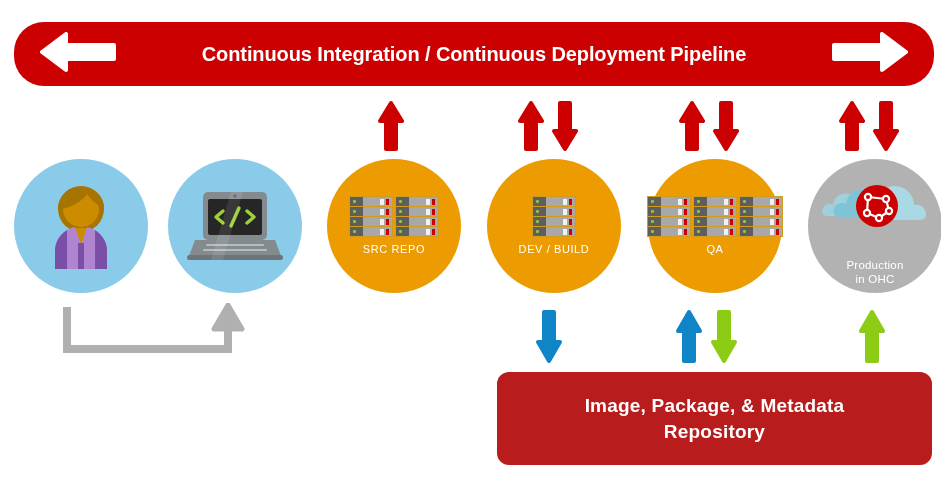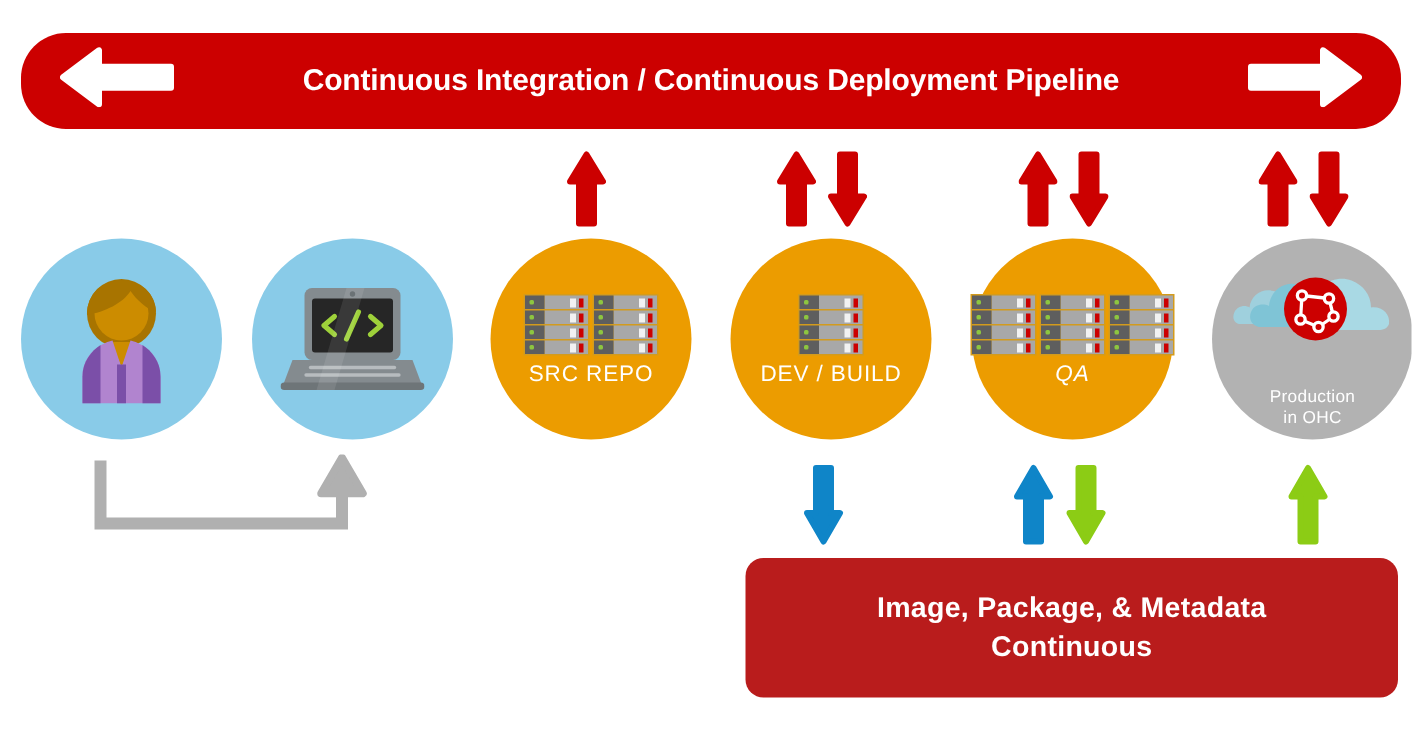--- a/index.html
+++ b/index.html
@@ -26,21 +26,21 @@
   .node{
     position:absolute;width:134px;height:134px;border-radius:50%;
     top:159px;display:flex;flex-direction:column;
     align-items:center;justify-content:center;
   }
   .node.blue{background:#89cbe8;}
   .node.amber{background:#ec9c00;}
   .node.grey{background:#b2b2b2;gap:22px;}
 
   .node-label{
-    color:#ffffff;font-size:15px;font-weight:normal;letter-spacing:.6px;
+    color:#ffffff;font-size:11px;font-weight:normal;letter-spacing:.6px;
     text-align:center;line-height:13px;margin-top:6px;
   }
   .node-label.twoline{font-size:11.5px;line-height:14px;letter-spacing:.2px;}
 
   .node-art{display:flex;align-items:center;justify-content:center;}
 
   
   .rack-group{display:flex;gap:2px;}
   .rack{display:flex;flex-direction:column;gap:1px;
         background:#d39b1d;padding:1px;}
@@ -306,21 +306,21 @@
                 <span class="rack-white"></span>
                 <span class="rack-red"></span>
               </span>
             </div>
         </div>
       </div>
     </div>
     <div class="node-label">DEV / BUILD</div>
   </div>
 
-  <div class="node amber" style="left:648px;font-style:italic;">
+  <div class="node amber" style="left:648px;">
     <div class="node-art">
       <div class="rack-group">
         <div class="rack">
           <div class="rack-row">
               <span class="rack-dark">
                 <span class="rack-dot"></span>
               </span>
               <span class="rack-body">
                 <span class="rack-white"></span>
                 <span class="rack-red"></span>
@@ -495,17 +495,17 @@
 
   <div class="arrow" style="left:858px;top:309px;">
     <svg width="28" height="55" viewBox="0 0 28 55" aria-hidden="true">
       <path d="M14 3 L25 22 L19 22 L19 52 L9 52 L9 22 L3 22 Z" fill="#8ccc15" stroke="#8ccc15" stroke-width="4" stroke-linejoin="round"></path>
     </svg>
   </div>
 
   <div class="repo-box">
     <div class="repo-text">
       <span>Image, Package, &amp; Metadata</span><br>
-      <span>Continuous</span>
+      <span>Repository</span>
     </div>
   </div>
 
 </div>
 
 </body></html>

